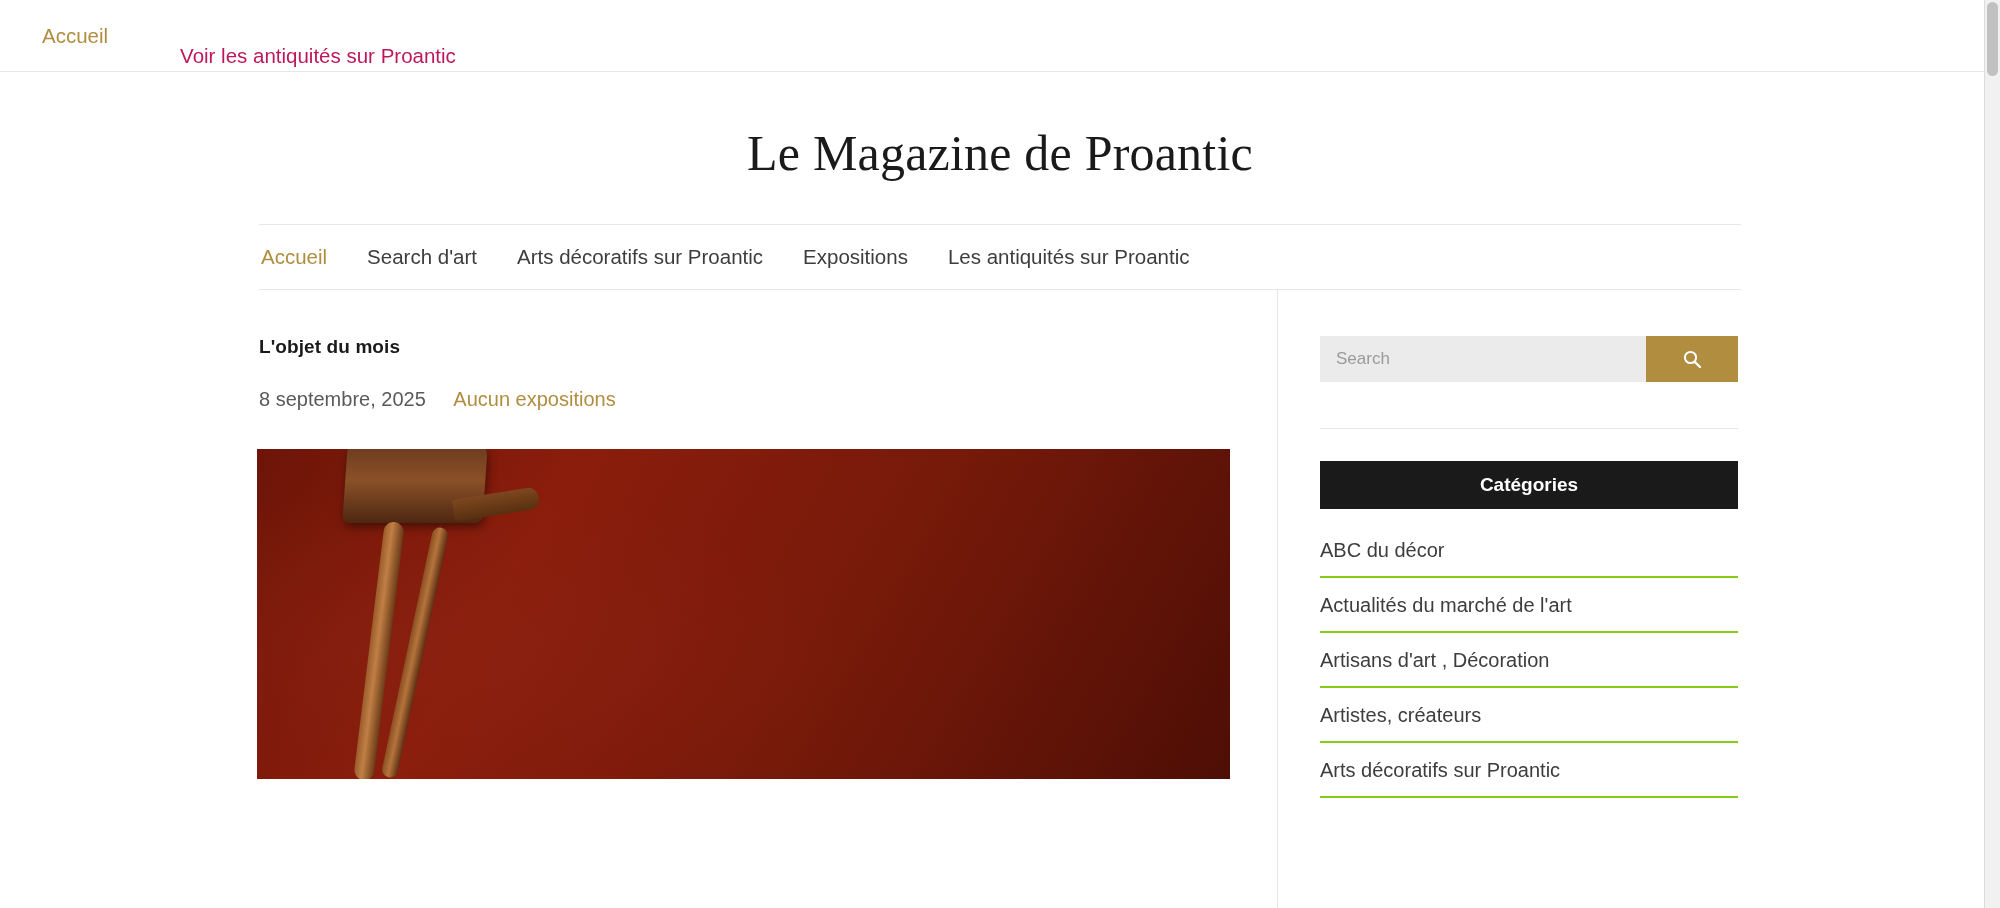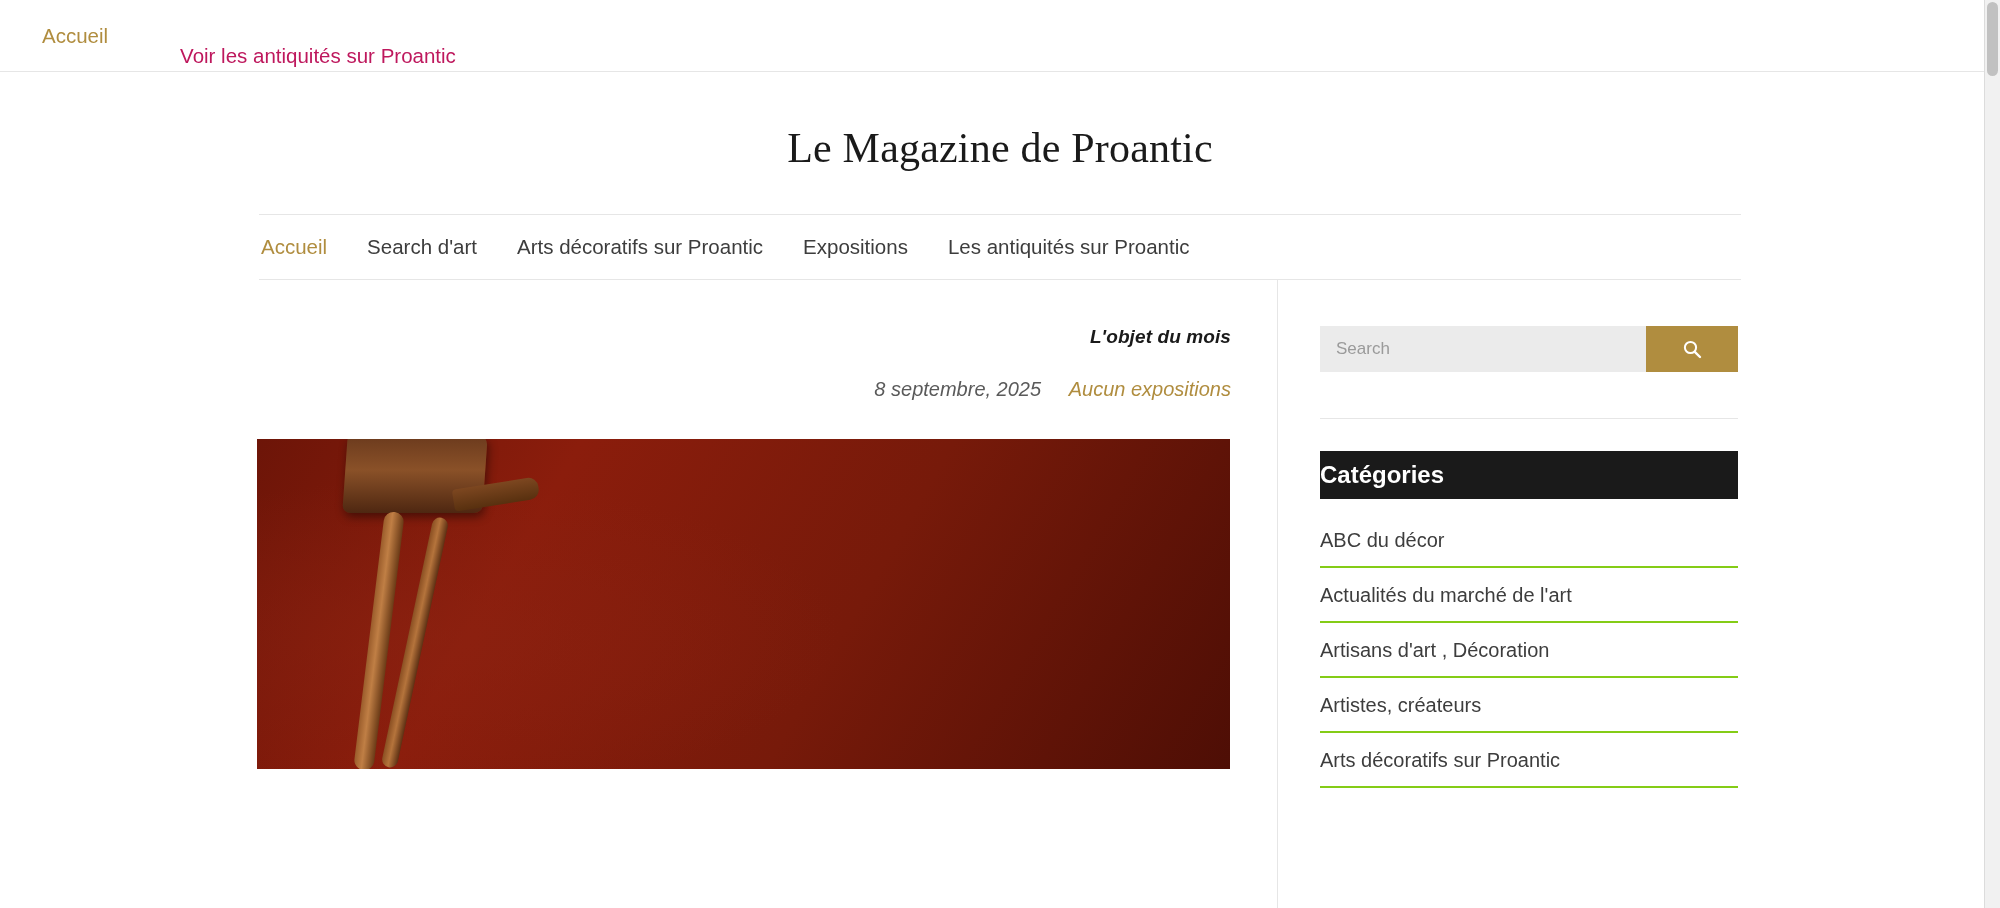--- a/index.html
+++ b/index.html
@@ -35,21 +35,21 @@
   .topbar .home-link { color: #b08d3f; }
   .topbar .ant-link { color: #be185d; margin-left: 42px; margin-top: 40px; }
 
   
   .site-header {
     padding-top: 52px;
     text-align: center;
   }
   .site-title {
     font-family: "Liberation Serif", serif;
-    font-size: 42px;
+    font-size: 50px;
     font-weight: 400;
     color: #1a1a1a;
     margin: 0;
     letter-spacing: .2px;
   }
   .site-tagline {
     margin: 28px 0 0 0;
     font-size: 19.5px;
     color: #8c8c8c;
     font-weight: 400;
@@ -81,22 +81,21 @@
   .content-wrap {
     width: 1482px;
     margin: 0 auto;
     display: flex;
     align-items: flex-start;
   }
   .primary {
     width: 1018px;
     padding-top: 46px;
     padding-right: 46px;
-    text-align: right;
-    font-style: italic;
+    text-align: left;
   }
   .sidebar {
     width: 464px;
     border-left: 1px solid #e6e6e6;
     min-height: 640px;
     padding: 46px 0 0 42px;
   }
 
   
   .cat-label {
@@ -199,22 +198,22 @@
 
   .widget-sep {
     width: 418px;
     border-top: 1px solid #e6e6e6;
     margin-top: 46px;
   }
   .widget-title {
     width: 418px;
     background: #1a1a1a;
     color: #ffffff;
-    text-align: left;
-    font-size: 24px;
+    text-align: center;
+    font-size: 19px;
     font-weight: bold;
     line-height: 48px;
     height: 48px;
     margin-top: 32px;
   }
   .cat-list {
     width: 418px;
     list-style: none;
     margin: 14px 0 0 0;
     padding: 0;

